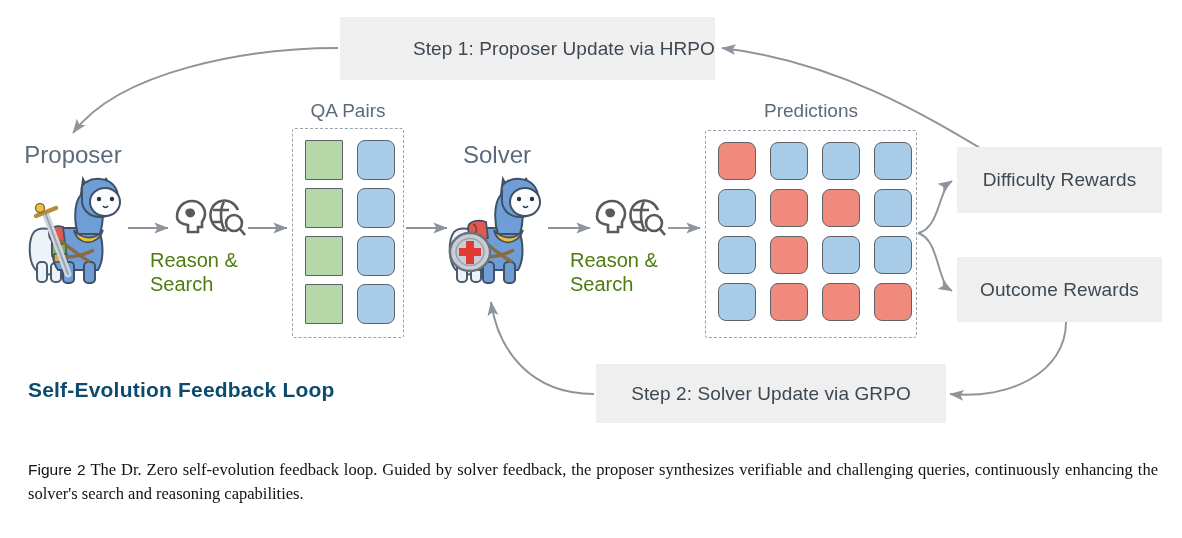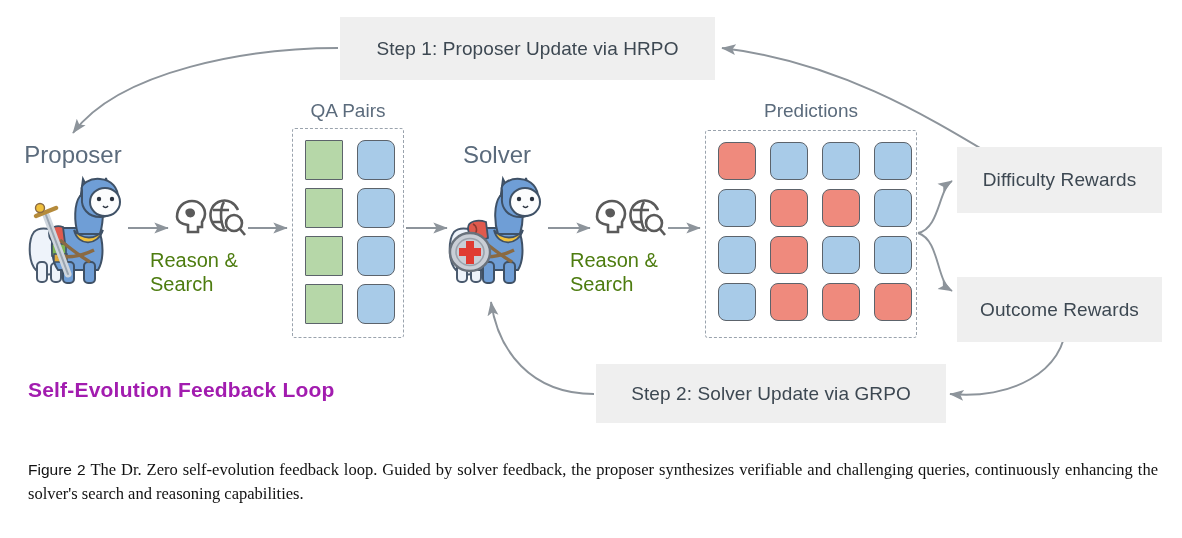--- a/index.html
+++ b/index.html
@@ -70,21 +70,21 @@
     border: 1.6px solid #5c636b;
   }
   .cell.green  { background: #b6d7a8; border-radius: 1px; }
   .cell.blue   { background: #a8cbe8; border-radius: 8px; }
   .cell.red    { background: #ef8a7d; border-radius: 8px; }
 
   
   .loop-title {
     font-size: 21px;
     font-weight: bold;
-    color: #a21caf;
+    color: #0c4a6e;
     letter-spacing: 0.2px;
     white-space: nowrap;
   }
 
   
   .caption {
     position: absolute;
     left: 28px;
     top: 458px;
     width: 1130px;
@@ -138,33 +138,33 @@
 
     <path d="M918,233 C940,228 938,190 952,181" fill="none" stroke="#8d949b" stroke-width="1.9" marker-end="url(#ah)"></path>
 
     <path d="M918,233 C940,240 936,282 952,291" fill="none" stroke="#8d949b" stroke-width="1.9" marker-end="url(#ah)"></path>
 
     <path d="M1066,322 C1066,372 1010,400 950,394" fill="none" stroke="#8d949b" stroke-width="1.9" marker-end="url(#ah)"></path>
 
     <path d="M594,394 C530,394 498,350 491,302" fill="none" stroke="#8d949b" stroke-width="1.9" marker-end="url(#ah)"></path>
   </svg>
 
-  <div class="abs gray-box" style="left:340px; top:17px; width:375px; height:63px;">
+  <div class="abs gray-box" style="left:340px; top:17px; width:375px; height:63px;justify-content:flex-end;">
     <span>Step 1: Proposer Update via HRPO</span>
   </div>
 
   <div class="abs gray-box" style="left:596px; top:364px; width:350px; height:59px;">
     <span>Step 2: Solver Update via GRPO</span>
   </div>
 
   <div class="abs gray-box" style="left:957px; top:147px; width:205px; height:66px;">
     <span>Difficulty Rewards</span>
   </div>
 
-  <div class="abs gray-box" style="left:957px; top:257px; width:205px; height:65px;margin-top:20px;">
+  <div class="abs gray-box" style="left:957px; top:257px; width:205px; height:65px;">
     <span>Outcome Rewards</span>
   </div>
 
   <div class="abs node-label" style="left:18px; top:141px; width:110px;">Proposer</div>
 
   <div class="llama-wrap" style="left:24px; top:170px; width:104px; height:115px;">
     <svg width="104" height="115" viewBox="0 0 104 115" xmlns="http://www.w3.org/2000/svg">
 
       <path d="M10,62 C4,70 4,92 12,100 C18,106 30,106 36,100 L36,66 C30,58 16,56 10,62 Z" fill="#eef3fa" stroke="#4a5a6e" stroke-width="2"></path>
 

